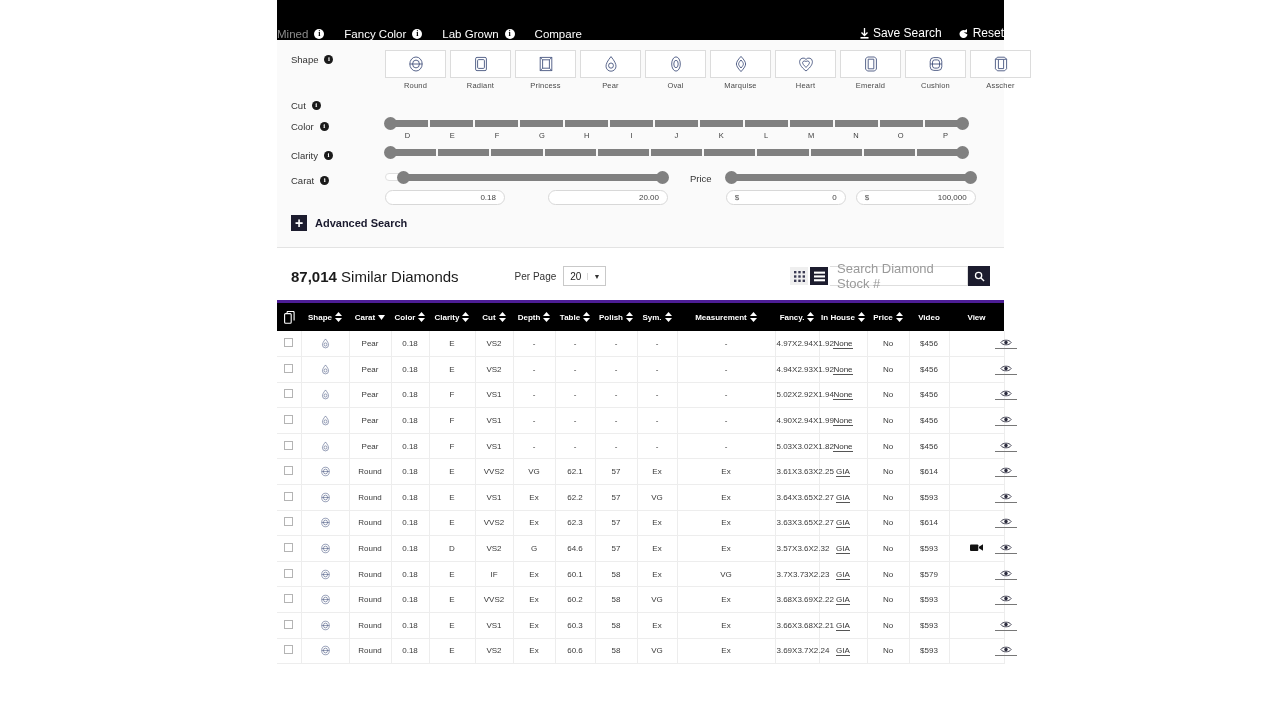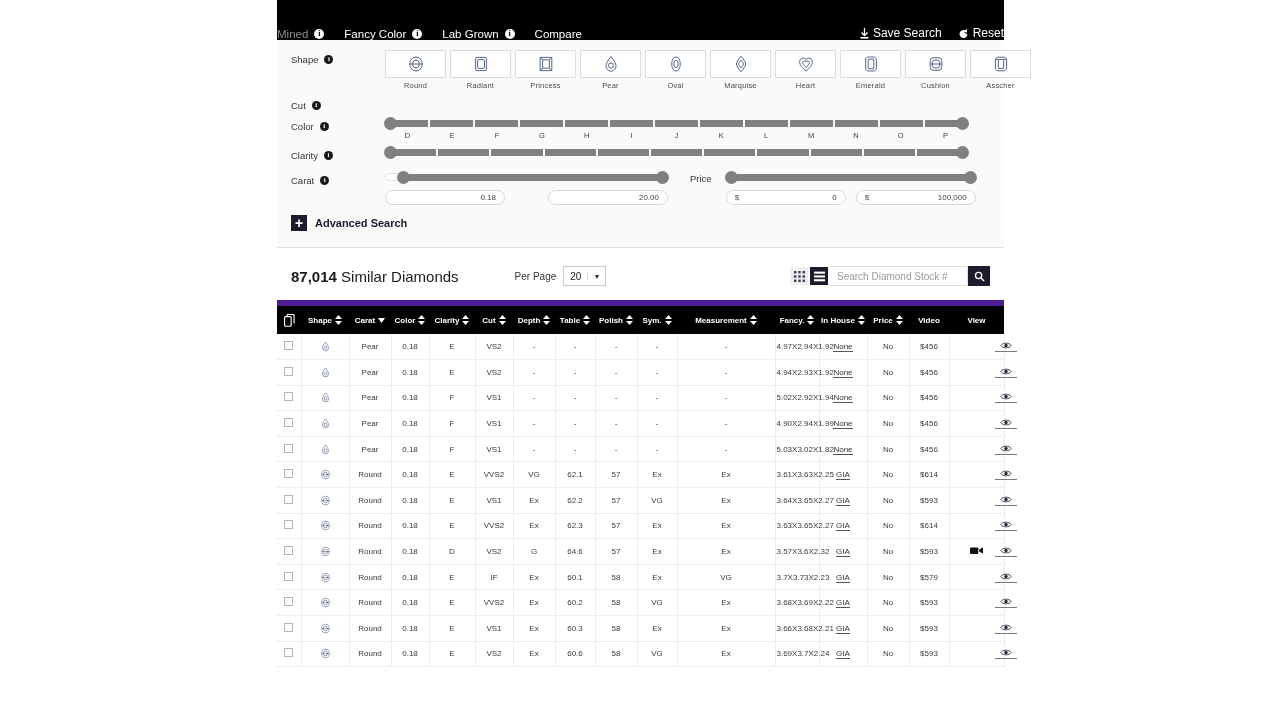--- a/index.html
+++ b/index.html
@@ -76,38 +76,38 @@
 
   
   .adv { display:flex; align-items:center; padding: 10px 14px 12px 14px; }
   .adv-plus {
     width:16px; height:16px; background:#1c1c2e; color:#fff; font-size:14px; line-height:14px;
     display:flex; align-items:center; justify-content:center; font-weight:bold; margin-right:8px;
   }
   .adv-label { font-size:11px; color:#1a1a2e; font-weight:bold; }
 
   
-  .resbar { display:flex; align-items:center; padding: 18px 14px 14px 14px; border-bottom:6px solid #4c1d95; }
+  .resbar { display:flex; align-items:center; padding: 18px 14px 14px 14px; border-bottom:3px solid #4c1d95; }
   .rescount { font-size:15px; color:#1a1a1a; }
   .rescount b { font-weight:bold; }
   .rescount span.sub { font-weight:normal; }
   .perpage { display:flex; align-items:center; margin-left:56px; font-size:10px; color:#333; }
   .pp-select {
     margin-left:7px; height:20px; border:1px solid #c9c9c9; background:#fff;
     display:flex; align-items:center; font-size:10px; color:#222;
   }
   .pp-val { padding: 0 6px; }
   .pp-caret { border-left:1px solid #d9d9d9; padding: 0 5px; font-size:7px; color:#333; }
   .res-right { margin-left:auto; display:flex; align-items:center; }
   .viewbtn { width:18px; height:18px; display:flex; align-items:center; justify-content:center; }
   .viewbtn.grid { background:#efefef; }
   .viewbtn.list { background:#1c1c2e; margin-left:2px; }
   .search-field {
     width:138px; height:20px; border:1px solid #dedede; border-left:none; background:#fff;
-    font-size:10px; color:#9a9a9a; display:flex; align-items:center; padding-left:7px; margin-left:2px;
+    font-size:13px; color:#9a9a9a; display:flex; align-items:center; padding-left:7px; margin-left:2px;
   }
   .search-go { width:22px; height:20px; background:#1c1c2e; display:flex; align-items:center; justify-content:center; }
 
   
   table.grid { width:100%; border-collapse:collapse; table-layout:fixed; }
   table.grid thead th {
     background:#000; color:#fff; font-size:8px; font-weight:bold; height:28px;
     padding:0 2px; white-space:nowrap;
   }
   .th-in { display:flex; align-items:center; justify-content:center; gap:3px; }

